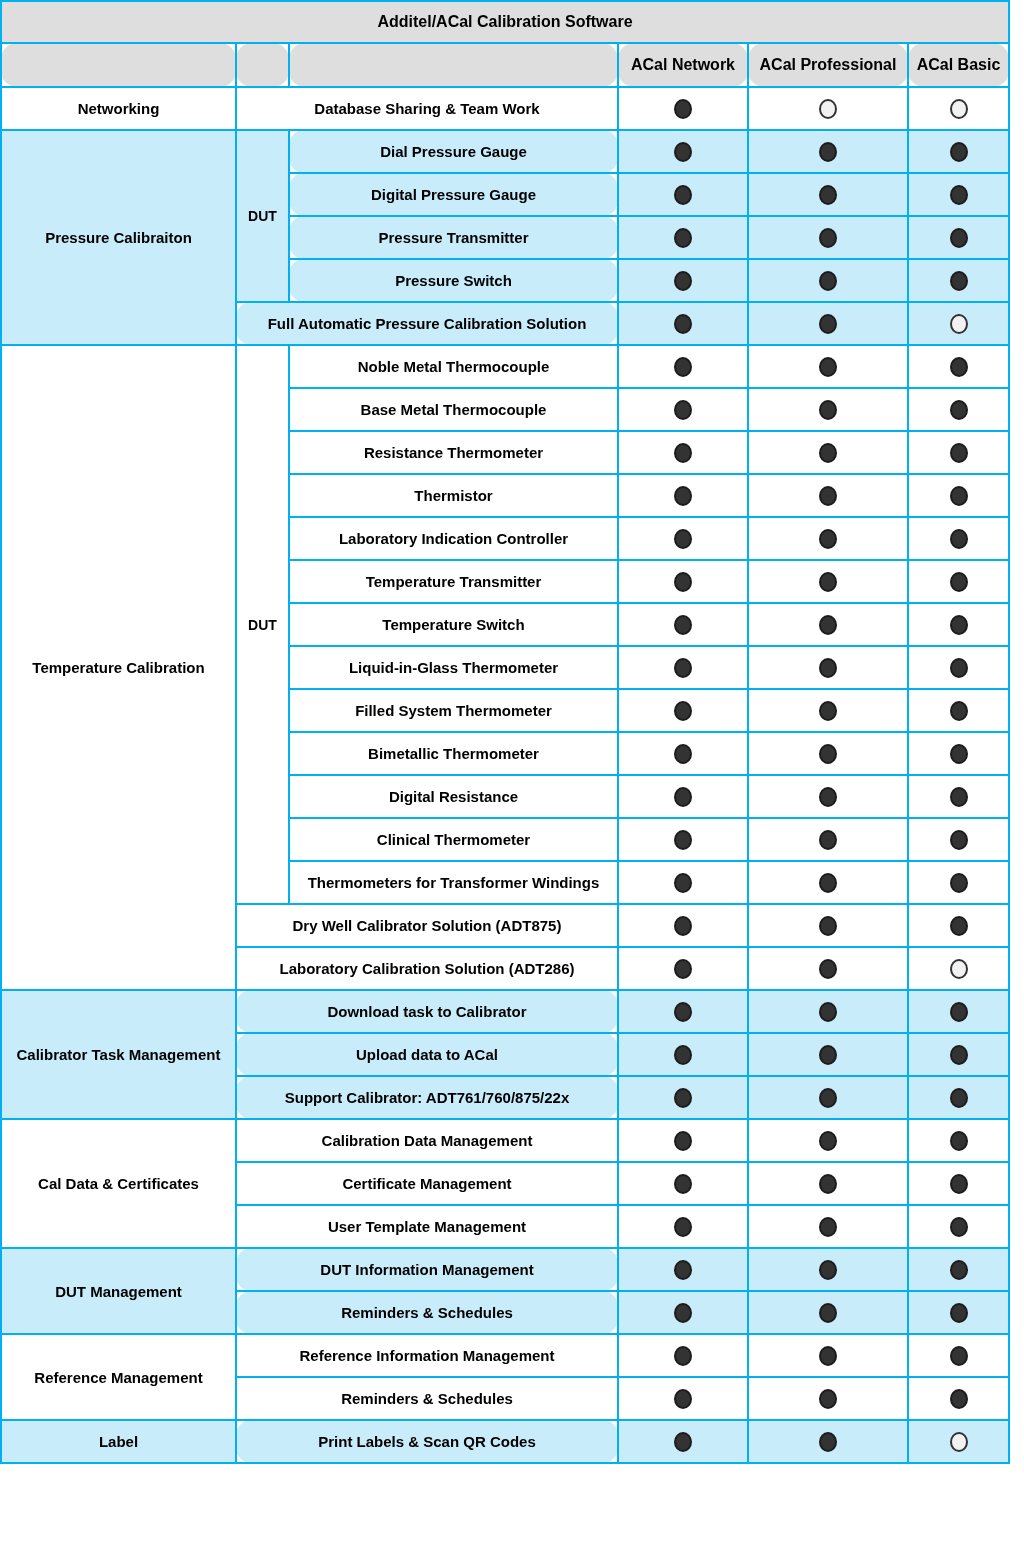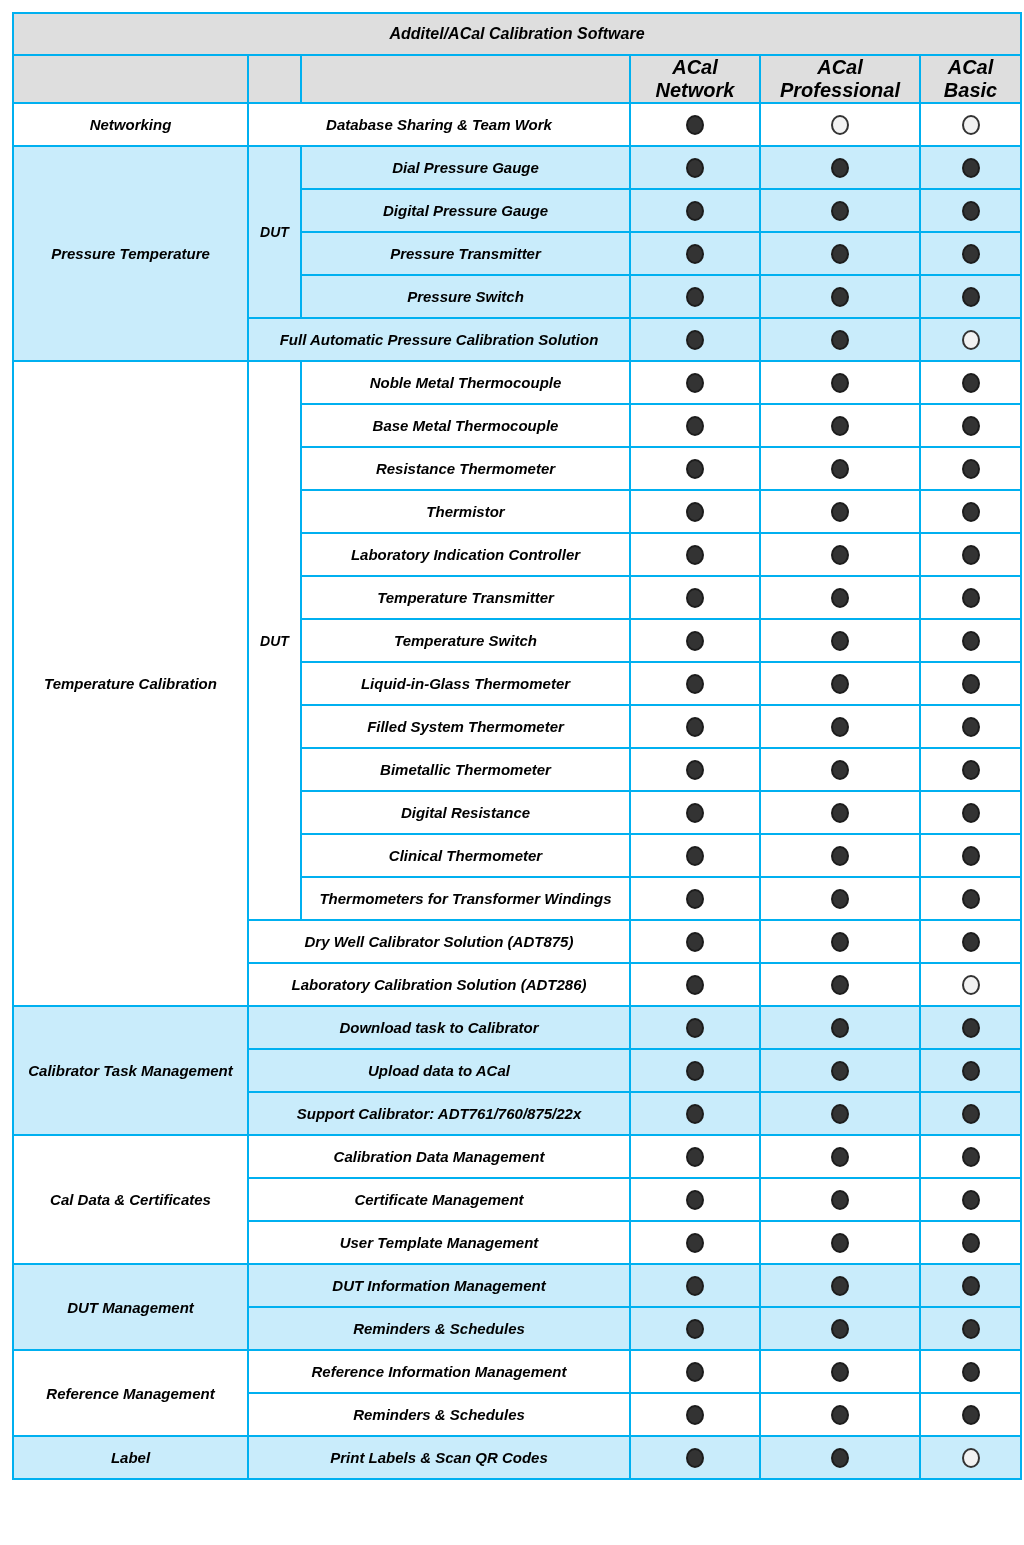--- a/index.html
+++ b/index.html
@@ -6,23 +6,22 @@
     margin: 0;
     padding: 0;
     background: #ffffff;
     width: 1024px;
     font-family: "Liberation Sans", sans-serif;
   }
   .page {
     width: 1024px;
     height: 1545px;
     box-sizing: border-box;
-    padding: 12px;
+    padding: 0;
     background: #ffffff;
-    font-style: italic;
   }
   table.matrix {
     border-collapse: collapse;
     table-layout: fixed;
     width: 1008px;
     color: #000000;
   }
   table.matrix th,
   table.matrix td {
     border: 2px solid var(--border-color, #00b0f0);
@@ -34,35 +33,36 @@
   }
   tr.title-row th {
     background: var(--header-bg, #dedede);
     height: 42px;
     font-size: 16px;
     font-weight: bold;
   }
   tr.header-row th {
     background: var(--header-bg, #dedede);
     height: 44px;
-    font-size: 20px;
+    font-size: 16px;
     font-weight: bold;
+    border-radius: 16px;
   }
   tbody td {
     height: 43px;
     background: #ffffff;
     font-weight: bold;
     font-size: 15px;
   }
   tbody tr.shaded td {
     background: var(--shade-bg, #c9ecfb);
   }
   td.category { font-size: 15px; margin-left: 44px; }
   td.group    { font-size: 14px; }
-  td.feature  { font-size: 15px; }
+  td.feature  { font-size: 15px; border-radius: 15px; }
   .dot {
     display: inline-block;
     width: 18px;
     height: 20px;
     border-radius: 50%;
     box-sizing: border-box;
     vertical-align: middle;
   }
   .dot-filled {
     background: var(--dot-fill, #333333);
@@ -101,21 +101,21 @@
     </thead>
     <tbody id="table-body">
         <tr>
           <td rowspan="1" class="category">Networking</td>
           <td colspan="2" class="feature">Database Sharing &amp; Team Work</td>
           <td class="support"><span class="dot dot-filled"></span></td>
           <td class="support"><span class="dot dot-empty"></span></td>
           <td class="support"><span class="dot dot-empty"></span></td>
         </tr>
         <tr class="shaded">
-          <td rowspan="5" class="category">Pressure Temperature</td>
+          <td rowspan="5" class="category">Pressure Calibraiton</td>
           <td rowspan="4" class="group">DUT</td>
           <td class="feature">Dial Pressure Gauge</td>
           <td class="support"><span class="dot dot-filled"></span></td>
           <td class="support"><span class="dot dot-filled"></span></td>
           <td class="support"><span class="dot dot-filled"></span></td>
         </tr>
         <tr class="shaded">
           <td class="feature">Digital Pressure Gauge</td>
           <td class="support"><span class="dot dot-filled"></span></td>
           <td class="support"><span class="dot dot-filled"></span></td>

